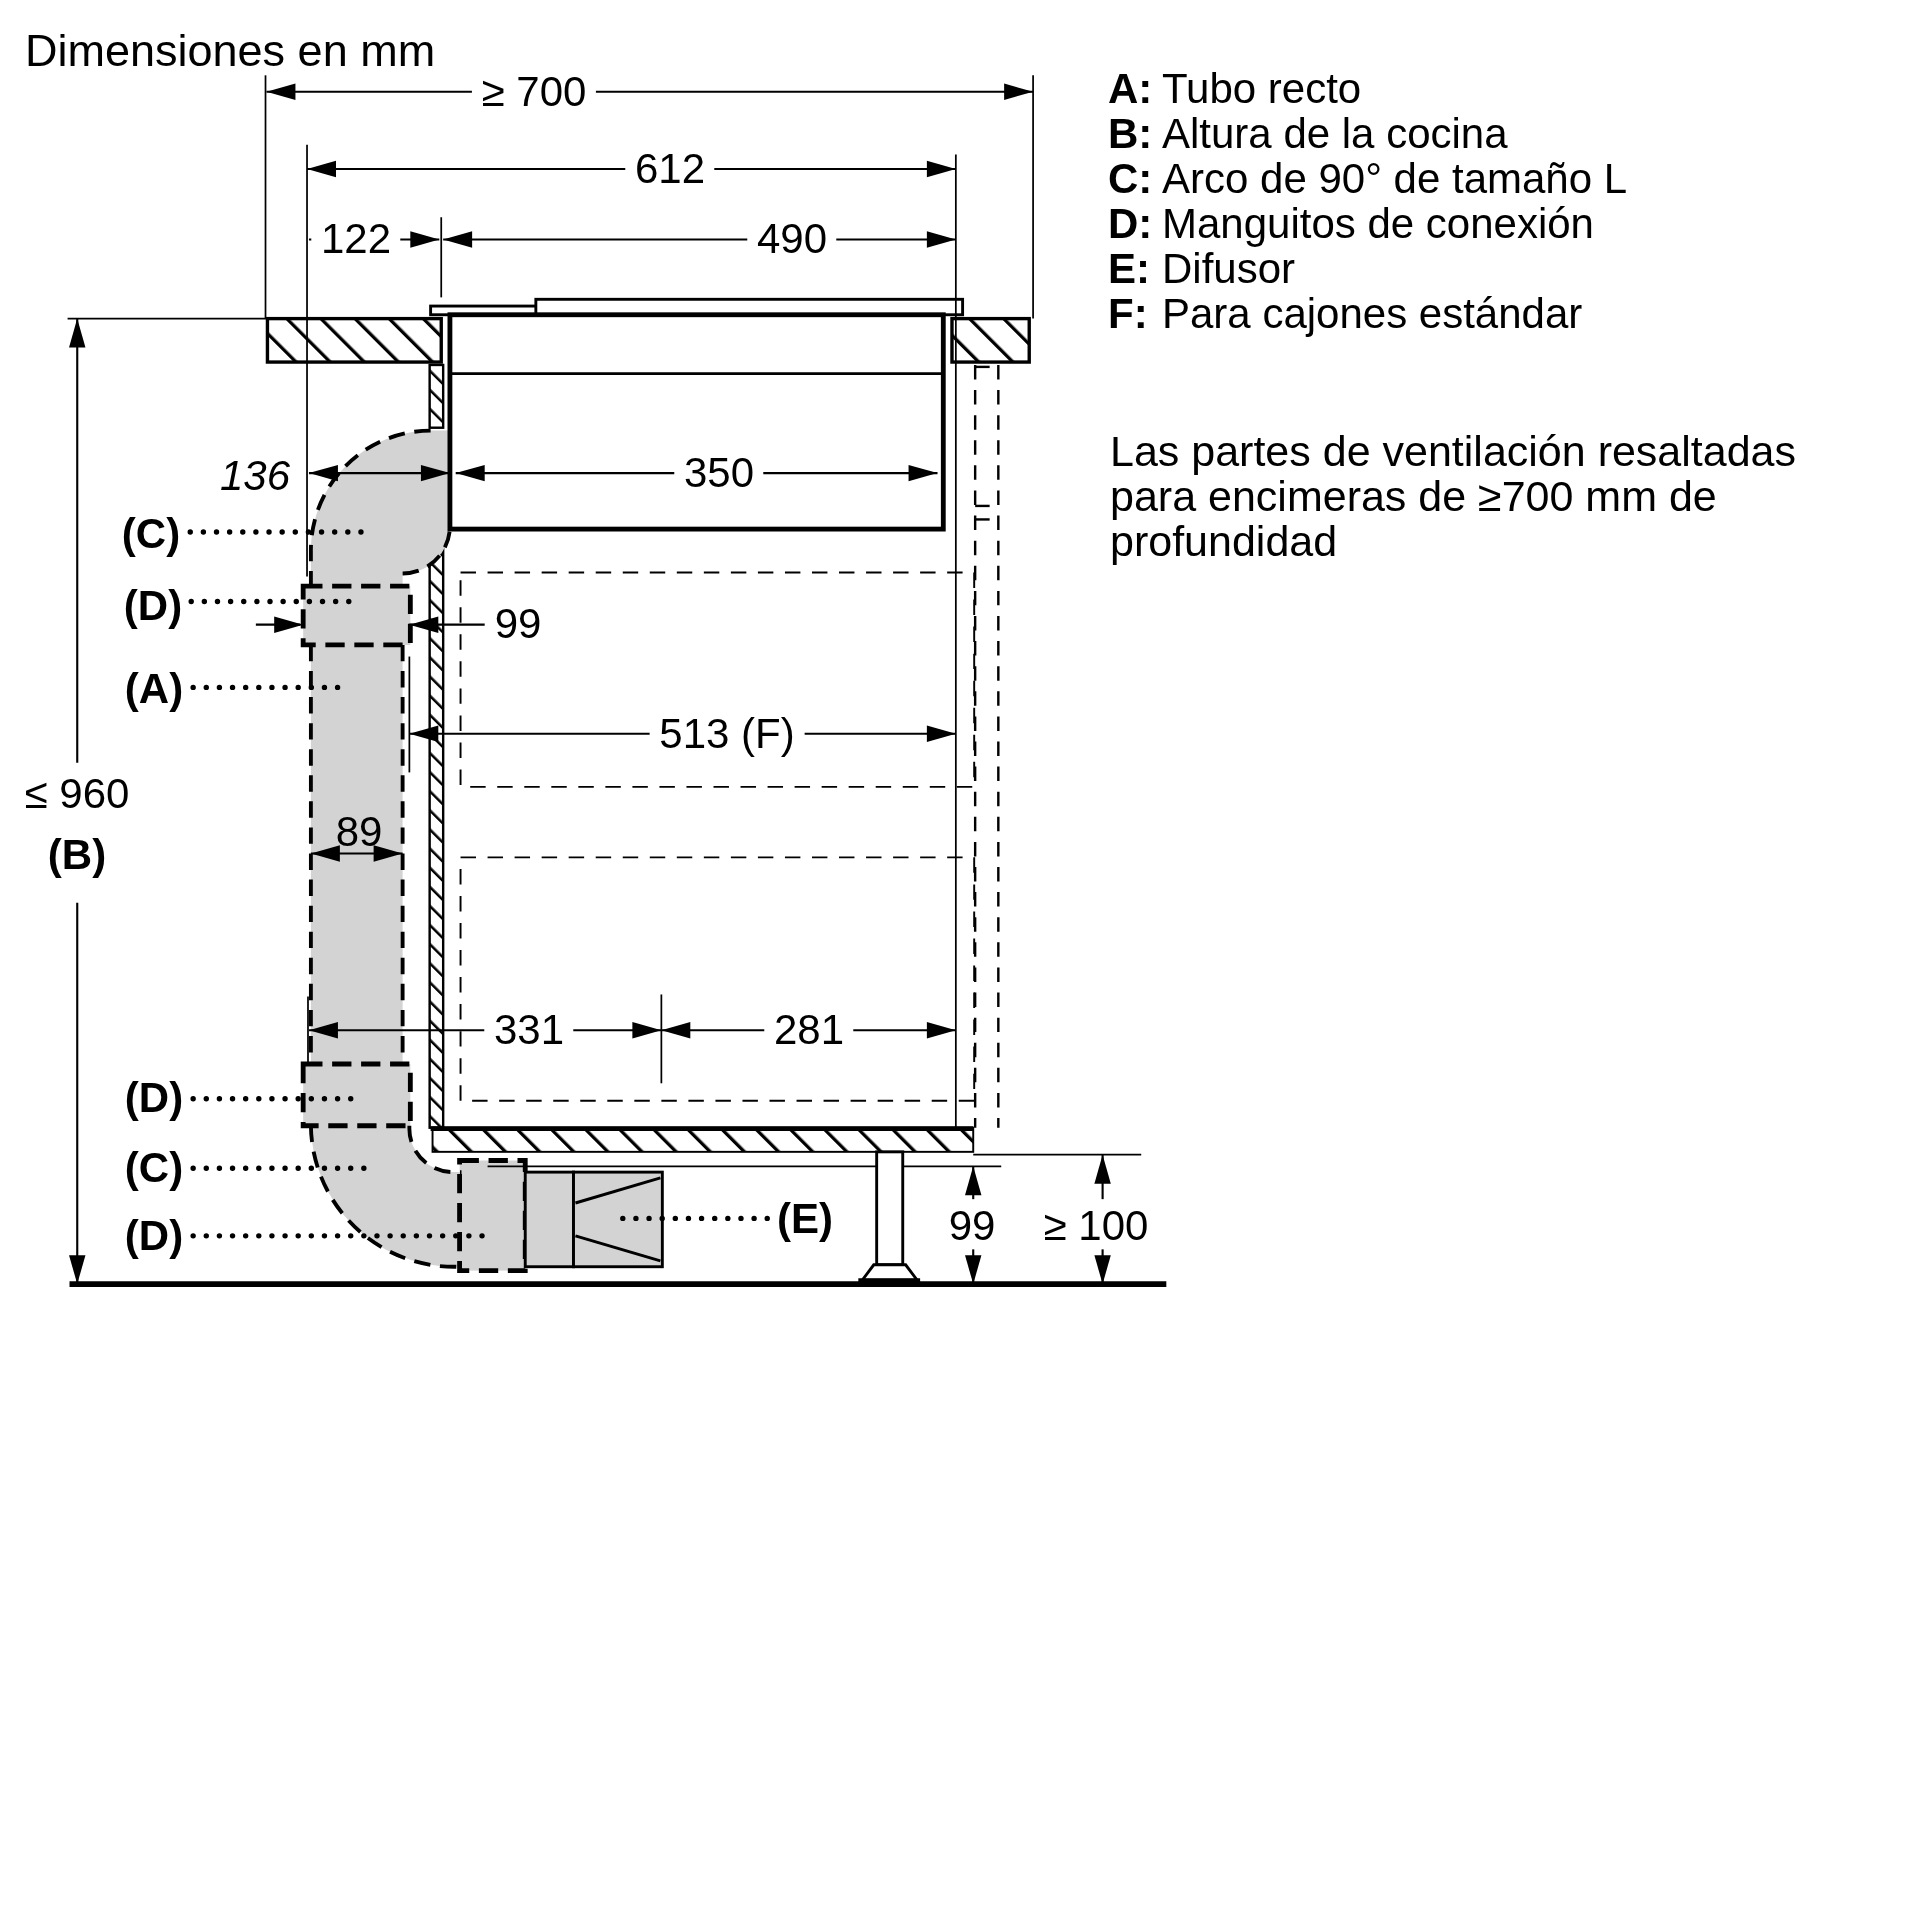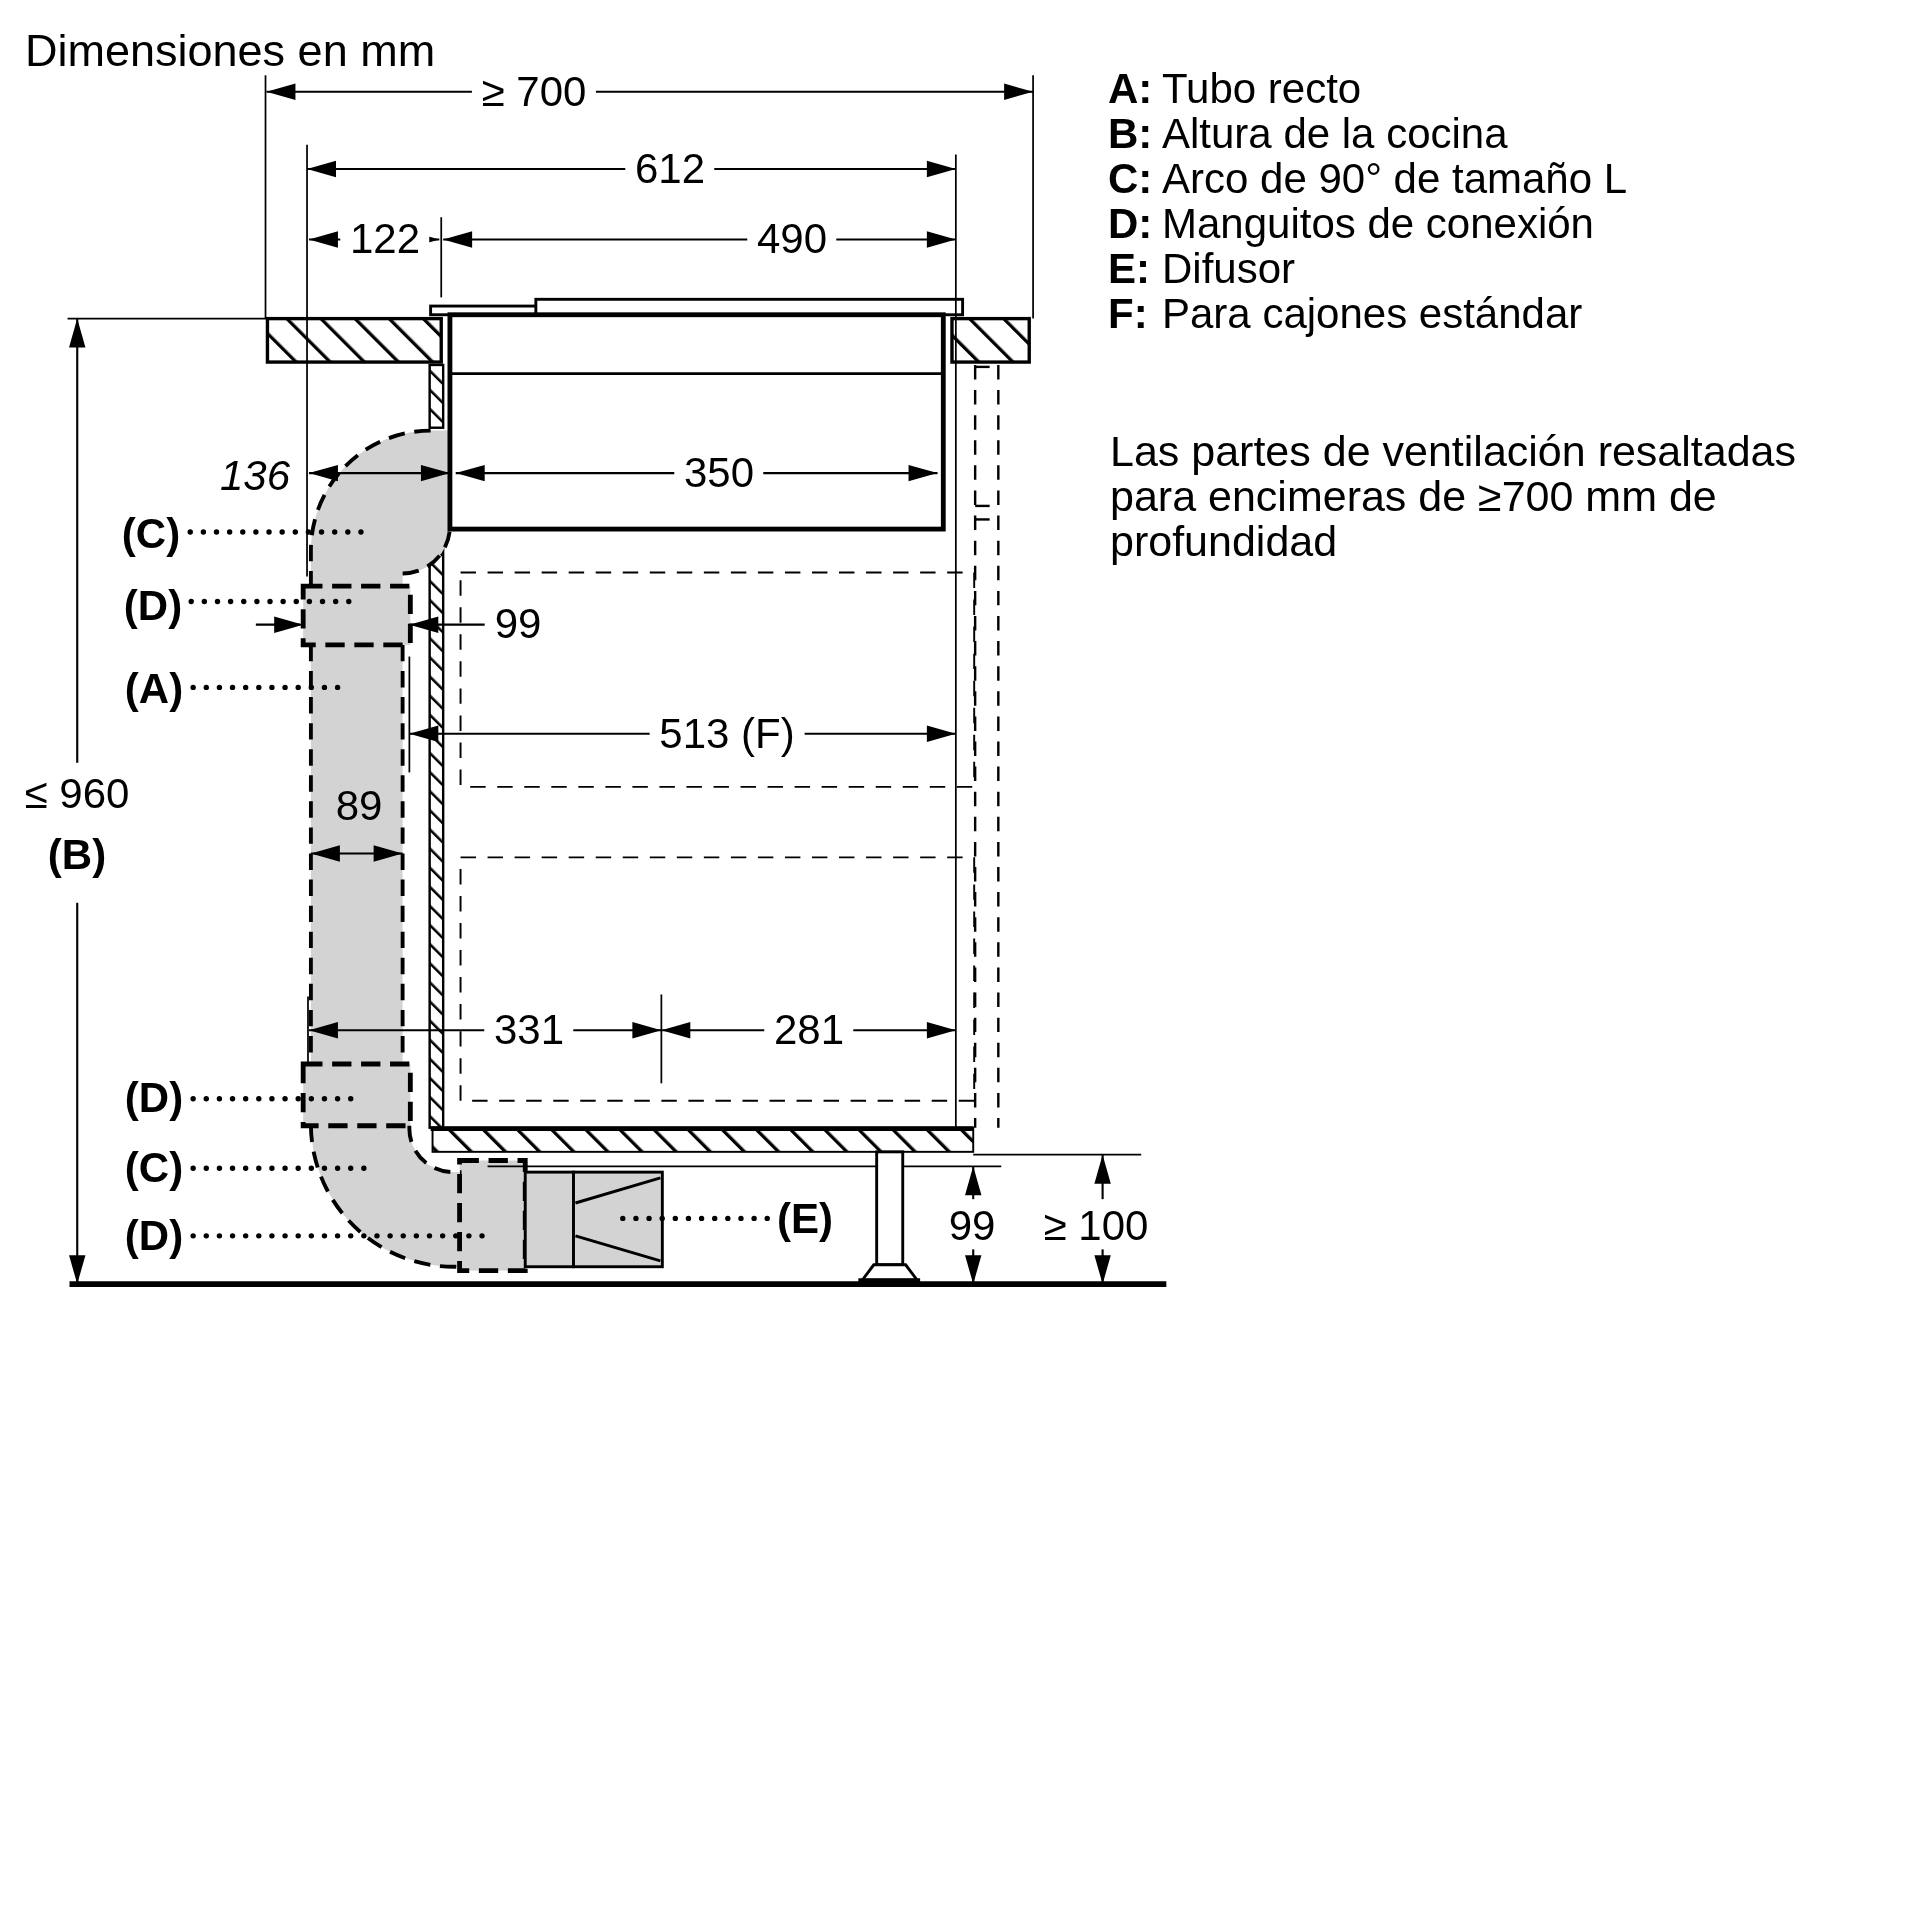--- a/index.html
+++ b/index.html
@@ -177,27 +177,27 @@
       <line x1="200" y1="1210" x2="388" y2="1210"></line>
       <line x1="200" y1="1280" x2="508" y2="1280"></line>
       <line x1="645" y1="1262" x2="798" y2="1262"></line>
     </g>
   </svg>
 
   <div class="title">Dimensiones en mm</div>
 
   <div class="txt bg" style="left:534px;top:92px;">≥ 700</div>
   <div class="txt bg" style="left:670px;top:169px;">612</div>
-  <div class="txt bg" style="left:385px;top:239px;">122</div>
+  <div class="txt bg" style="left:356px;top:239px;">122</div>
   <div class="txt bg" style="left:792px;top:239px;">490</div>
   <div class="txt" style="left:255px;top:476px;font-style:italic;">136</div>
   <div class="txt bg" style="left:719px;top:473px;">350</div>
   <div class="txt" style="left:518px;top:624px;">99</div>
   <div class="txt bg" style="left:727px;top:734px;">513 (F)</div>
-  <div class="txt" style="left:359px;top:806px;">89</div>
+  <div class="txt" style="left:359px;top:832px;">89</div>
   <div class="txt bg" style="left:529px;top:1030px;">331</div>
   <div class="txt bg" style="left:809px;top:1030px;">281</div>
   <div class="txt" style="left:77px;top:794px;">≤ 960</div>
   <div class="txt lbl" style="left:77px;top:855px;">(B)</div>
   <div class="txt" style="left:972px;top:1226px;">99</div>
   <div class="txt" style="left:1096px;top:1226px;">≥ 100</div>
 
   <div class="txt lbl" style="left:151px;top:534px;">(C)</div>
   <div class="txt lbl" style="left:153px;top:606px;">(D)</div>
   <div class="txt lbl" style="left:154px;top:689px;">(A)</div>

